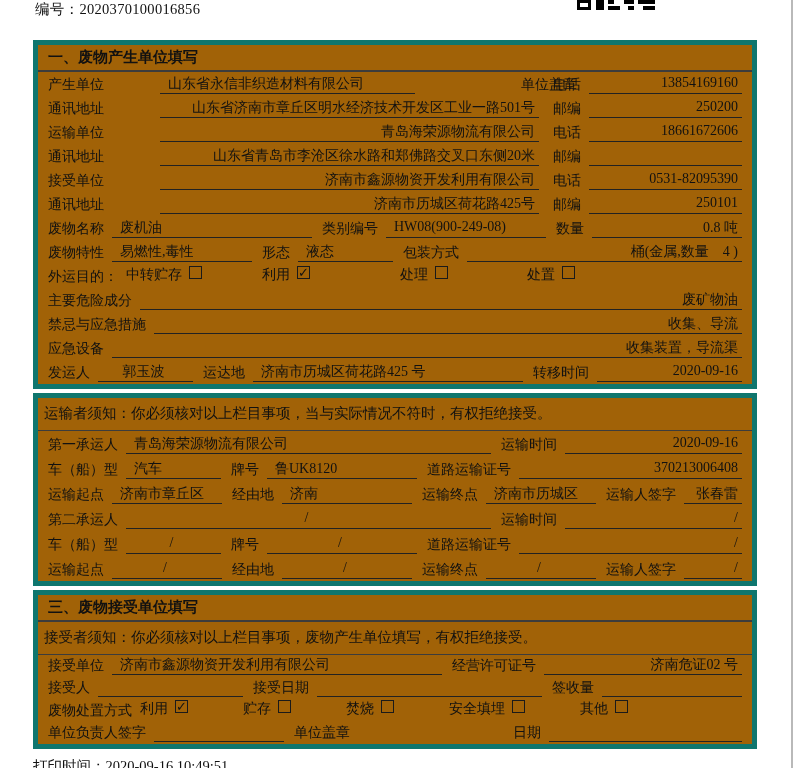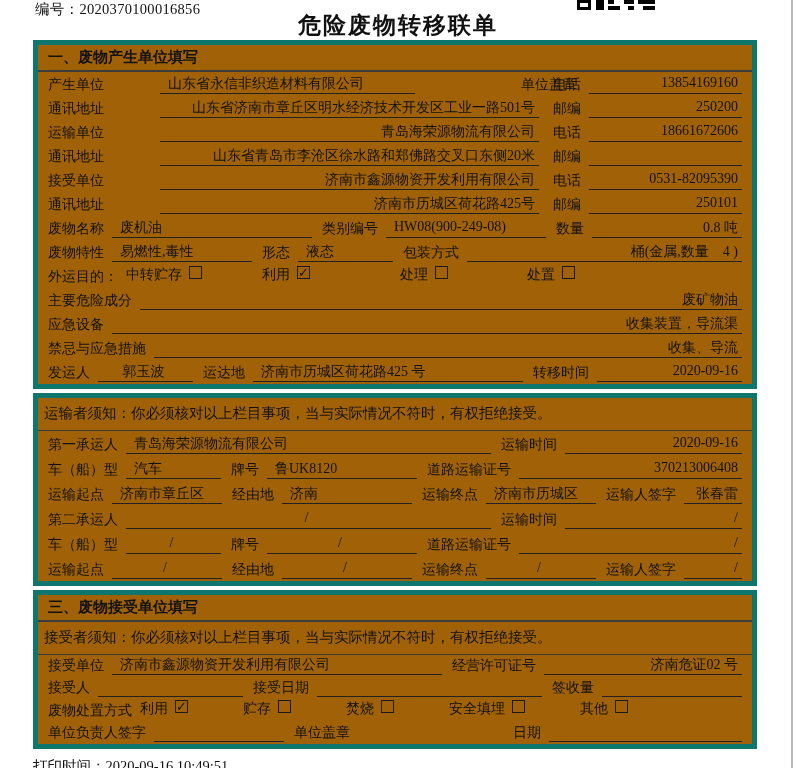--- a/index.html
+++ b/index.html
@@ -41,21 +41,20 @@
 
   .footer { margin:8px 0 0 33px; font-size:14.5px; }
 </style>
 </head>
 <body>
 
 <div class="page-edge"></div>
 
 <div class="doc-header">
   <div class="doc-number"><span>编号：</span><span>2020370100016856</span></div>
-  <div class="doc-title">危险废物转移联单</div>
   <svg class="qr-frag" width="78" height="10" viewBox="0 0 78 10">
     <rect x="0" y="0" width="14" height="3" fill="#000"></rect>
       <rect x="0" y="3" width="3" height="4" fill="#000"></rect>
       <rect x="11" y="3" width="3" height="4" fill="#000"></rect>
       <rect x="0" y="7" width="14" height="3" fill="#000"></rect>
     <rect x="19" y="0" width="8" height="10" fill="#000"></rect>
     <rect x="31" y="0" width="6" height="4" fill="#000"></rect>
       <rect x="31" y="6" width="12" height="4" fill="#000"></rect>
     <rect x="47" y="0" width="10" height="4" fill="#000"></rect>
       <rect x="51" y="6" width="6" height="4" fill="#000"></rect>
@@ -161,27 +160,27 @@
         <span class="cb"></span>
       </span>
     </div>
 
     <div class="row">
       <span class="lb">主要危险成分</span>
       <span class="fv grow">废矿物油</span>
     </div>
 
     <div class="row">
+      <span class="lb">禁忌与应急措施</span>
+      <span class="fv grow">收集、导流</span>
+    </div>
+
+    <div class="row">
       <span class="lb">应急设备</span>
       <span class="fv grow">收集装置，导流渠</span>
-    </div>
-
-    <div class="row">
-      <span class="lb">禁忌与应急措施</span>
-      <span class="fv grow">收集、导流</span>
     </div>
 
     <div class="row">
       <span class="lb">发运人</span>
       <span class="fv w95 ct">郭玉波</span>
       <span class="lb">运达地</span>
       <span class="fv w270">济南市历城区荷花路425 号</span>
       <span class="lb">转移时间</span>
       <span class="fv grow">2020-09-16</span>
     </div>
@@ -240,21 +239,21 @@
       <span class="fv w130 ct">/</span>
       <span class="lb">运输终点</span>
       <span class="fv w110 ct">/</span>
       <span class="lb">运输人签字</span>
       <span class="fv grow ct">/</span>
     </div>
   </div>
 
   <div class="sec s3">
     <div class="sec-title">三、废物接受单位填写</div>
-    <div class="notice">接受者须知：你必须核对以上栏目事项，当与实际情况不符时，有权拒绝接受。</div>
+    <div class="notice">接受者须知：你必须核对以上栏目事项，废物产生单位填写，有权拒绝接受。</div>
 
     <div class="row">
       <span class="lb">接受单位</span>
       <span class="fv w330">济南市鑫源物资开发利用有限公司</span>
       <span class="lb">经营许可证号</span>
       <span class="fv grow">济南危证02 号</span>
     </div>
 
     <div class="row">
       <span class="lb">接受人</span>

